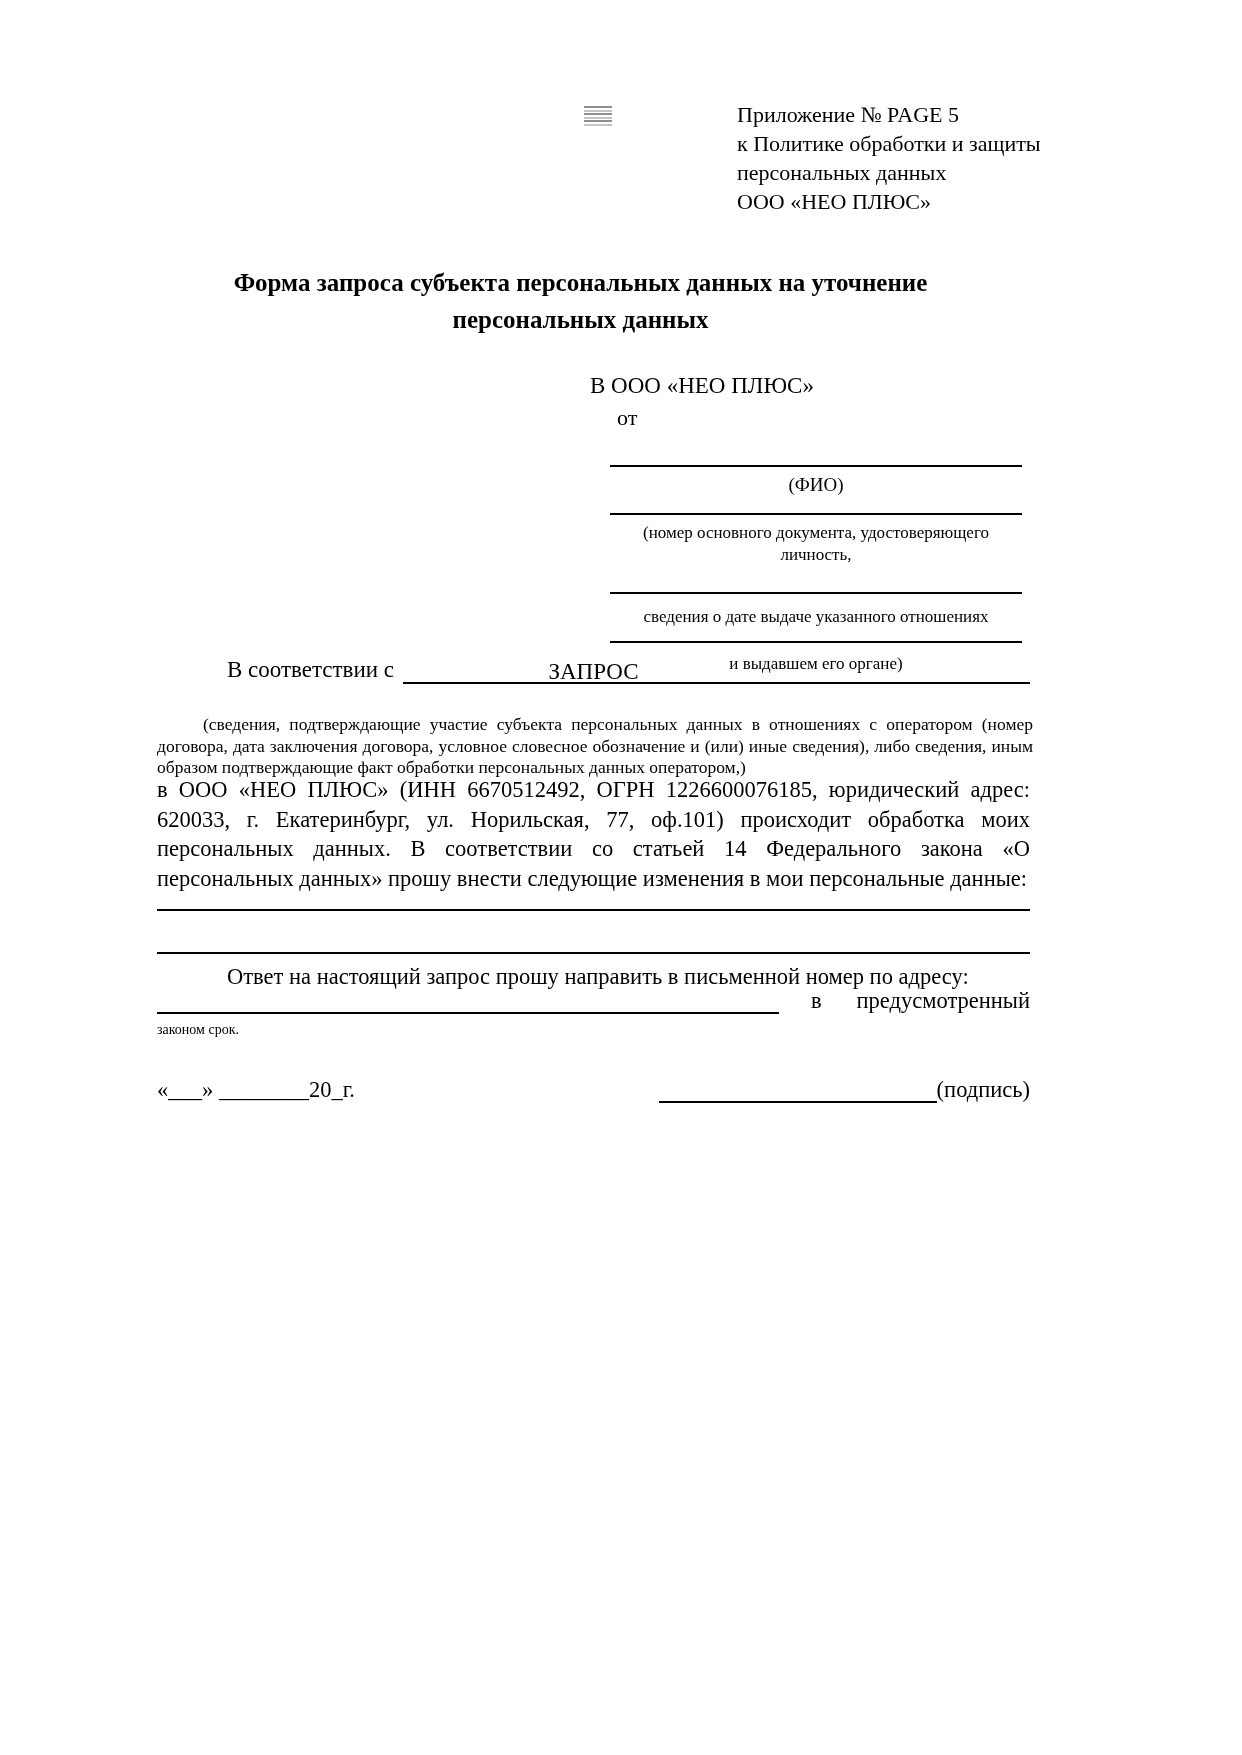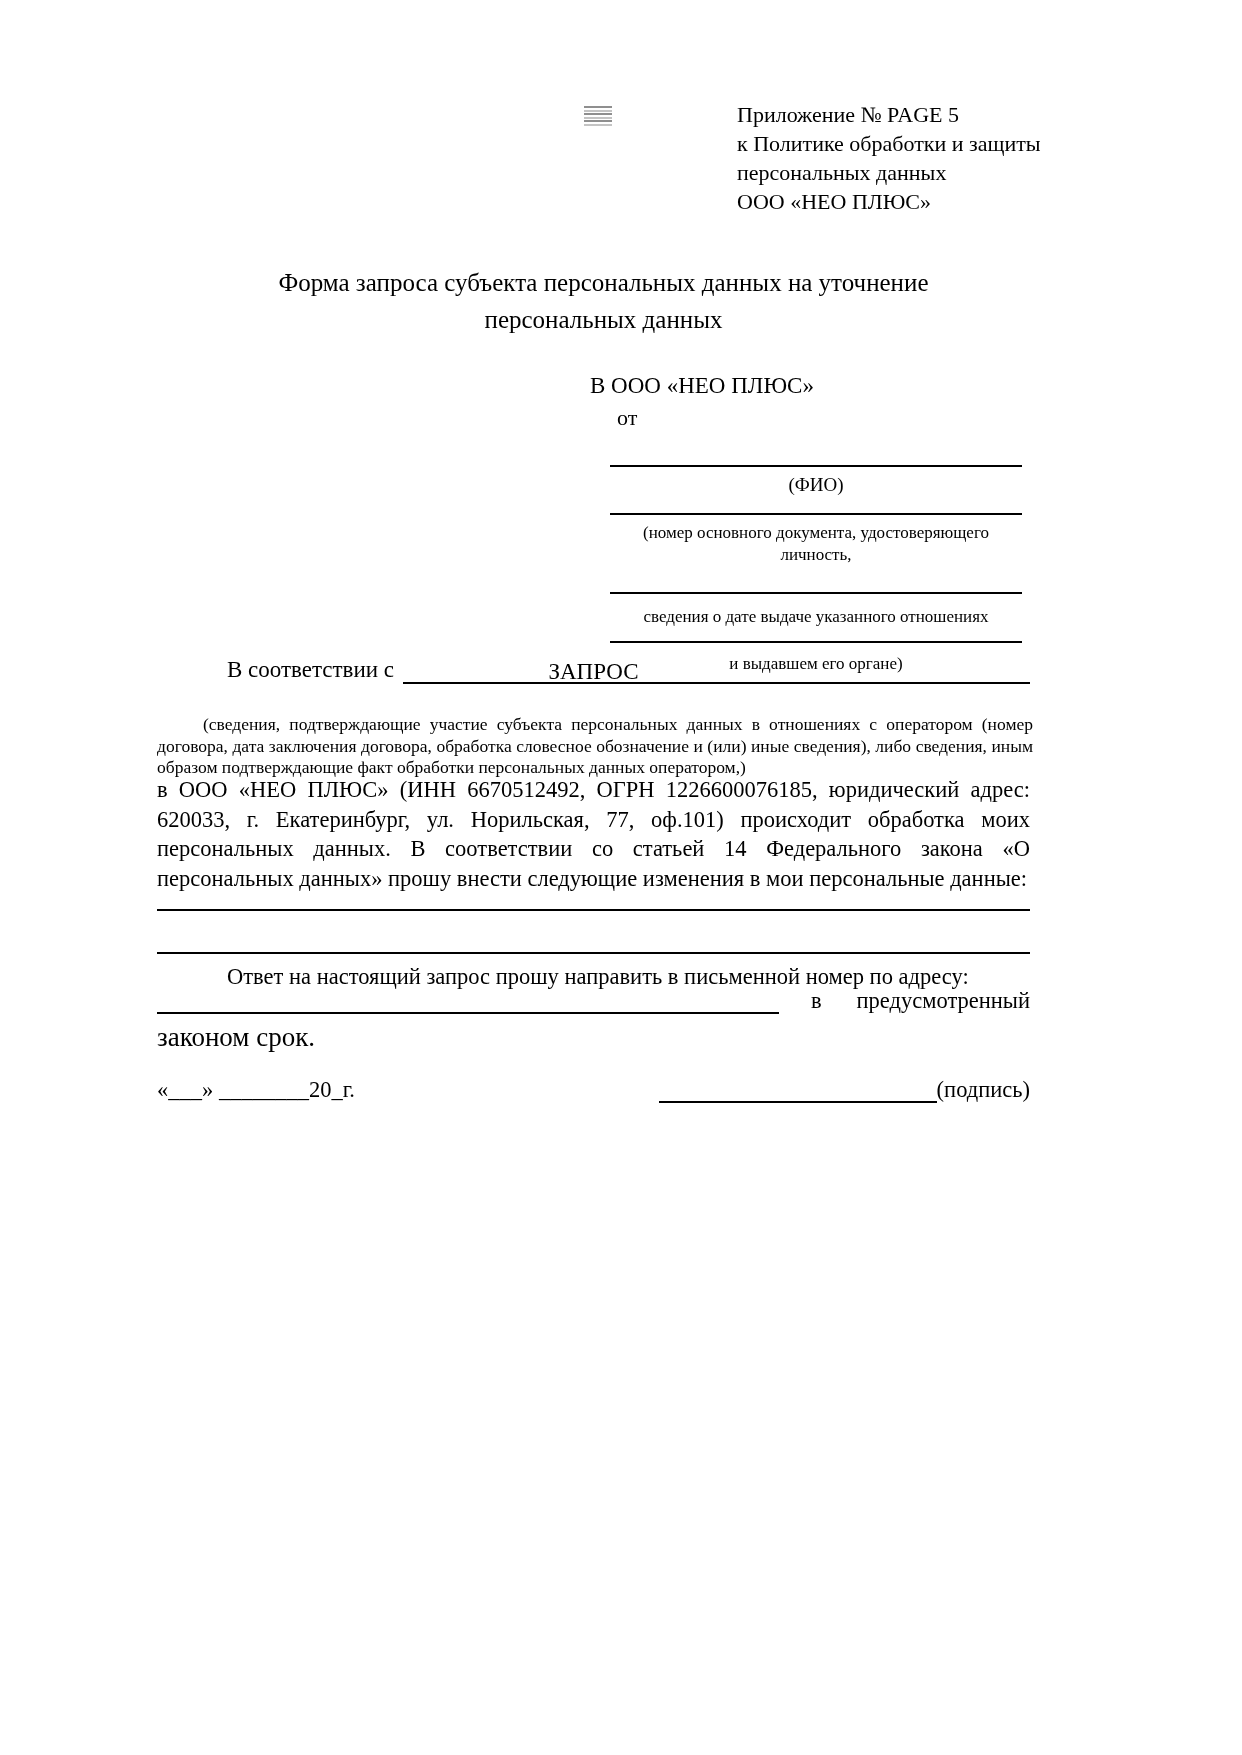--- a/index.html
+++ b/index.html
@@ -14,22 +14,22 @@
   
   .field-marker {
     left: 584px; top: 106px; width: 28px; height: 21px;
     background: repeating-linear-gradient(to bottom,
       #8f8f8f 0 2px, #ffffff 2px 4px, #c4c4c4 4px 6px, #ffffff 6px 7px);
   }
 
   .doc-header { left: 737px; top: 100px; width: 330px; font-size: 22px; line-height: 29px; }
 
   .doc-title {
-    left: 167px; top: 264px; width: 873px; text-align: center;
-    font-weight: 400; font-size: 25px; line-height: 37px; padding: 0 45px;
+    left: 144px; top: 264px; width: 873px; text-align: center;
+    font-weight: 700; font-size: 25px; line-height: 37px; padding: 0 45px;
   }
 
   .addr { left: 590px; top: 371px; width: 432px; font-size: 23px; line-height: 30px; }
   .addr-from { margin-left: 27px; margin-top: 2px; font-size: 22px; }
   .addr .fline { margin-left: 20px; width: 412px; border-bottom: 2px solid #000; }
   .addr .fcap { margin-left: 20px; width: 412px; text-align: center; line-height: 22px; }
   .fline-1 { height: 34px; }
   .fcap-1  { font-size: 19px; padding-top: 7px; }
   .fline-2 { height: 19px; }
   .fcap-2  { font-size: 17px; padding-top: 7px; }
@@ -53,21 +53,21 @@
     text-align: justify;
   }
 
   .changes-blank-1 { left: 157px; top: 890px; width: 873px; height: 21px; }
   .changes-blank-2 { left: 157px; top: 933px; width: 873px; height: 21px; }
 
   .resp-1 { left: 157px; top: 964px; width: 873px; font-size: 22.5px; text-indent: 70px; white-space: nowrap; }
   .resp-2 { left: 157px; top: 988px; width: 873px; height: 26px; display: flex; align-items: flex-end; font-size: 22.5px; }
   .resp-2 .blank { width: 622px; height: 24px; }
   .resp-2 .right { flex: 1; display: flex; justify-content: space-between; padding-left: 32px; }
-  .resp-3 { left: 157px; top: 1022px; font-size: 27px; }
+  .resp-3 { left: 157px; top: 1022px; font-size: 14px; }
 
   .sig-row { left: 157px; top: 1074px; width: 873px; height: 29px; display: flex; align-items: flex-end; font-size: 22.5px; }
   .sig-row .spacer { flex: 1; }
   .sig-row .sig-blank { width: 278px; height: 24px; }
 </style>
 </head>
 <body>
 
 <div class="abs field-marker"></div>
 
@@ -97,21 +97,21 @@
   <div class="fcap fcap-4">и выдавшем его органе)</div>
 </div>
 
 <div class="abs req-heading">ЗАПРОС</div>
 
 <div class="abs req-intro">
   <span class="lead">В соответствии с</span>
   <span class="blank"></span>
 </div>
 
-<div class="abs footnote">(сведения, подтверждающие участие субъекта персональных данных в отношениях с оператором (номер договора, дата заключения договора, обработка словесное обозначение и (или) иные сведения), либо сведения, иным образом подтверждающие факт обработки персональных данных оператором,)</div>
+<div class="abs footnote">(сведения, подтверждающие участие субъекта персональных данных в отношениях с оператором (номер договора, дата заключения договора, условное словесное обозначение и (или) иные сведения), либо сведения, иным образом подтверждающие факт обработки персональных данных оператором,)</div>
 
 <div class="abs body-par">в ООО «НЕО ПЛЮС» (ИНН 6670512492, ОГРН 1226600076185, юридический адрес: 620033, г. Екатеринбург, ул. Норильская, 77, оф.101) происходит обработка моих персональных данных. В соответствии со статьей 14 Федерального закона «О персональных данных» прошу внести следующие изменения в мои персональные данные:</div>
 
 <div class="abs blank changes-blank-1"></div>
 <div class="abs blank changes-blank-2"></div>
 
 <div class="abs resp-1">Ответ на настоящий запрос прошу направить в письменной номер по адресу:</div>
 
 <div class="abs resp-2">
   <span class="blank"></span>

